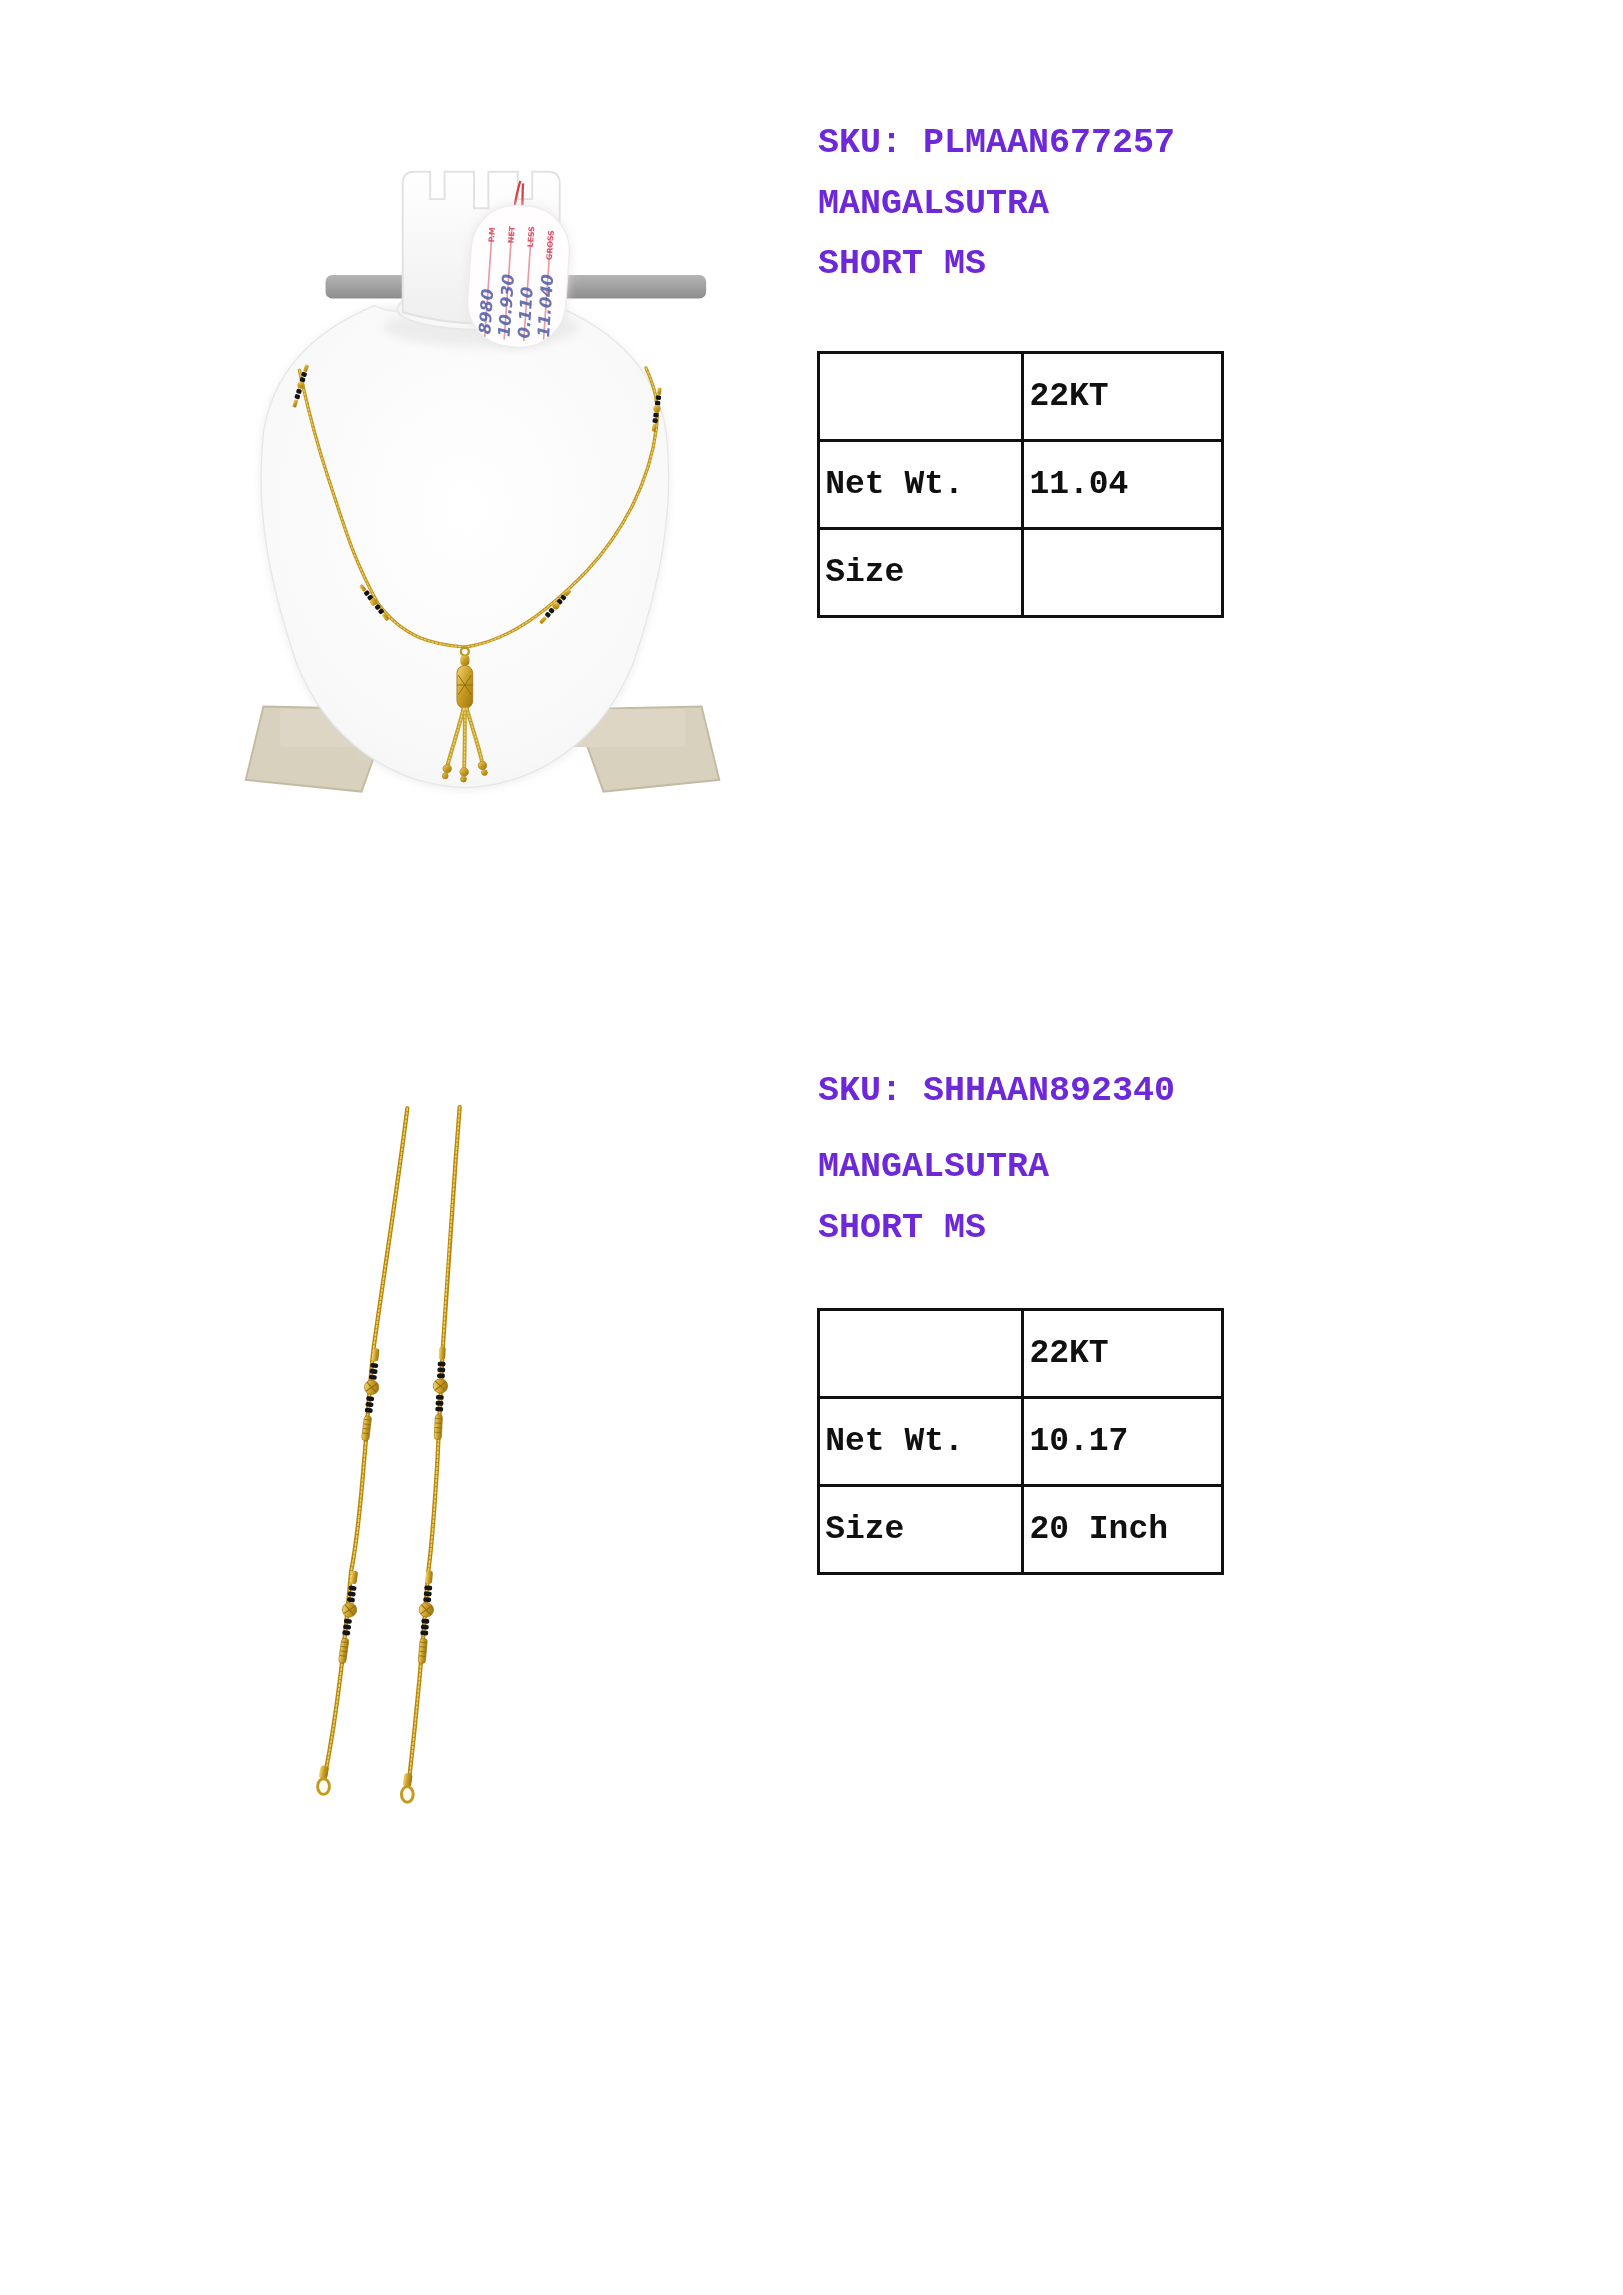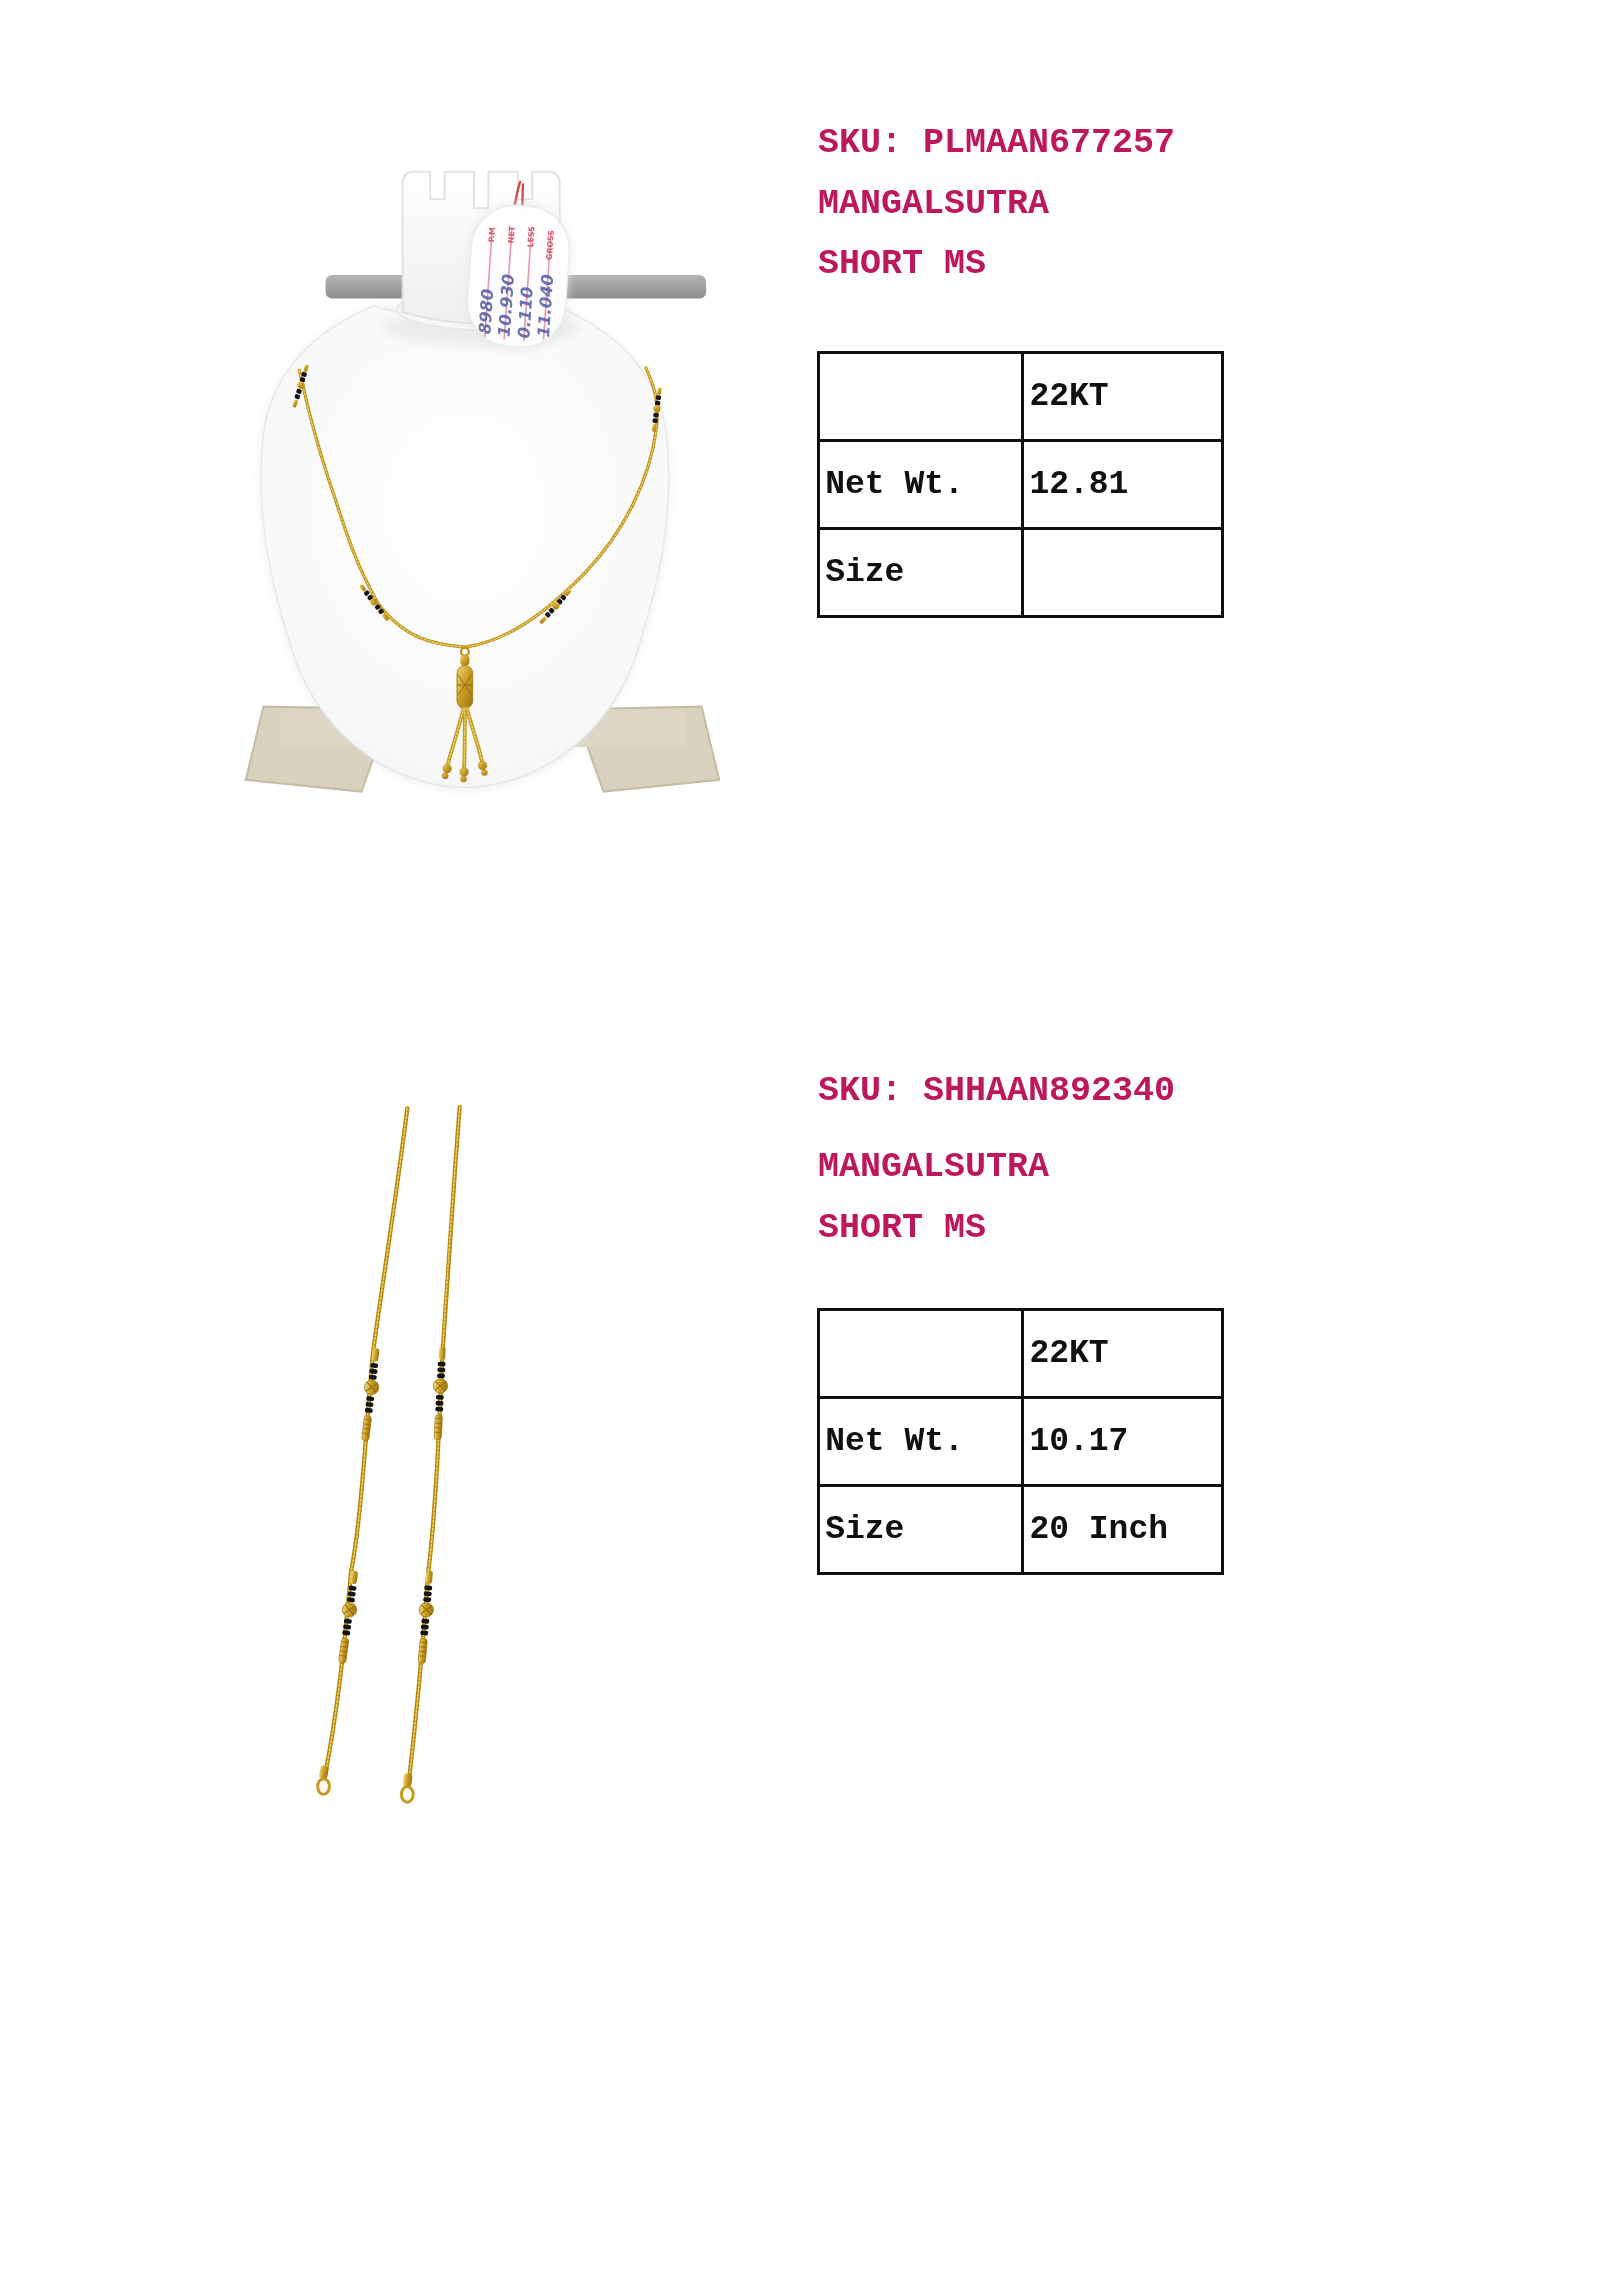--- a/index.html
+++ b/index.html
@@ -13,21 +13,21 @@
   }
   .abs{position:absolute;}
   .skuline{
     position:absolute;
     left:818px;
     font-size:35px;
     font-weight:700;
     line-height:39px;
     letter-spacing:0px;
     white-space:pre;
-    color:#be185d;
+    color:#6d28d9;
   }
   table.spec{
     position:absolute;
     left:817px;
     width:389px;
     height:257px;
     border-collapse:collapse;
     table-layout:fixed;
     background:#ffffff;
   }
@@ -180,21 +180,21 @@
     <div class="skuline" style="top:245px;">SHORT MS</div>
 
     <table class="spec" style="top:351px;">
       <tbody>
           <tr>
         <td class="c1"></td>
         <td class="c2">22KT</td>
       </tr>
       <tr>
         <td class="c1">Net Wt.</td>
-        <td class="c2">12.81</td>
+        <td class="c2">11.04</td>
       </tr>
       <tr>
         <td class="c1">Size</td>
         <td class="c2"></td>
       </tr>
     </tbody>
       </table>
   </section>
 
   <section>

